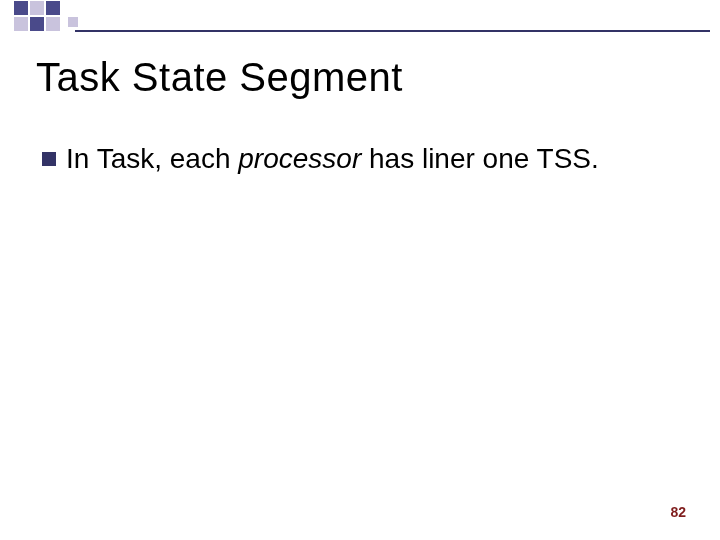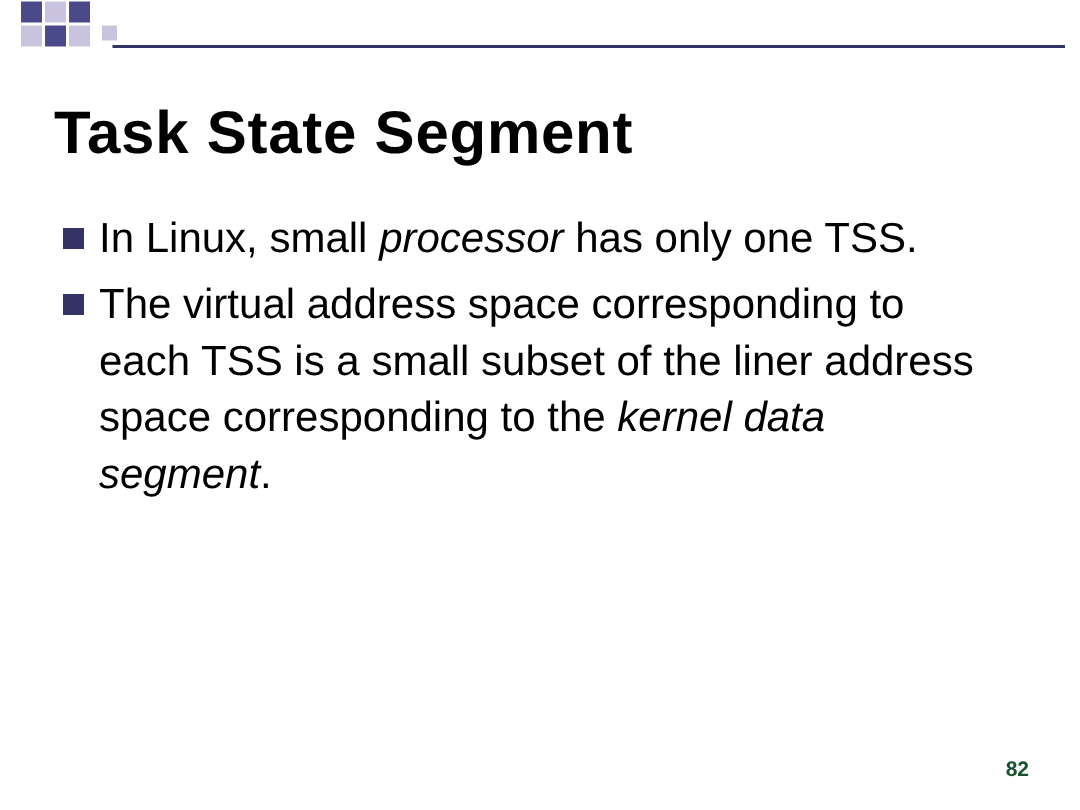--- a/index.html
+++ b/index.html
@@ -35,23 +35,22 @@
     right: 10px;
     height: 2px;
     background: #333366;
   }
   .slide-title {
     position: absolute;
     top: 55px;
     left: 36px;
     font-size: 40px;
     color: #000;
-    font-weight: 700;
+    font-weight: 400;
     letter-spacing: 0.5px;
-    margin-top: 12px;
   }
   .content {
     position: absolute;
     top: 140px;
     left: 42px;
     right: 50px;
   }
   .bullet-item {
     display: flex;
     align-items: flex-start;
@@ -71,21 +70,21 @@
     color: #000;
   }
   .bullet-text .bi { font-weight: normal; font-style: italic; }
   .bullet-text .b { font-weight: normal; }
   .page-num {
     position: absolute;
     bottom: 20px;
     right: 34px;
     font-size: 14px;
     font-weight: bold;
-    color: #14532d;
+    color: #7f1d1d;
   }
 </style>
 </head>
 <body>
 
 <div class="deco-top">
   <div class="sqs">
     <div class="sq" style="top:0;left:0;width:14px;height:14px;"></div>
     <div class="sq light" style="top:0;left:16px;width:14px;height:14px;"></div>
     <div class="sq" style="top:0;left:32px;width:14px;height:14px;"></div>
@@ -97,26 +96,20 @@
   <div class="line"></div>
 </div>
 
 <h1 class="slide-title">Task State Segment</h1>
 
 <div class="content">
 
   <div class="bullet-item">
     <div class="bullet-marker"></div>
     <div class="bullet-text">
-      <span>In Linux, small </span><span class="bi">processor</span><span> has only one </span><span class="b">TSS</span><span>.</span>
+      <span>In Task, each </span><span class="bi">processor</span><span> has liner one </span><span class="b">TSS</span><span>.</span>
     </div>
   </div>
 
-  <div class="bullet-item">
-    <div class="bullet-marker"></div>
-    <div class="bullet-text">
-      <span>The virtual address space corresponding to each </span><span class="b">TSS</span><span> is a small subset of the liner address space corresponding to the </span><span class="bi">kernel data segment</span><span>.</span>
-    </div>
-  </div>
 
 </div>
 
 <div class="page-num">82</div>
 
 </body></html>

